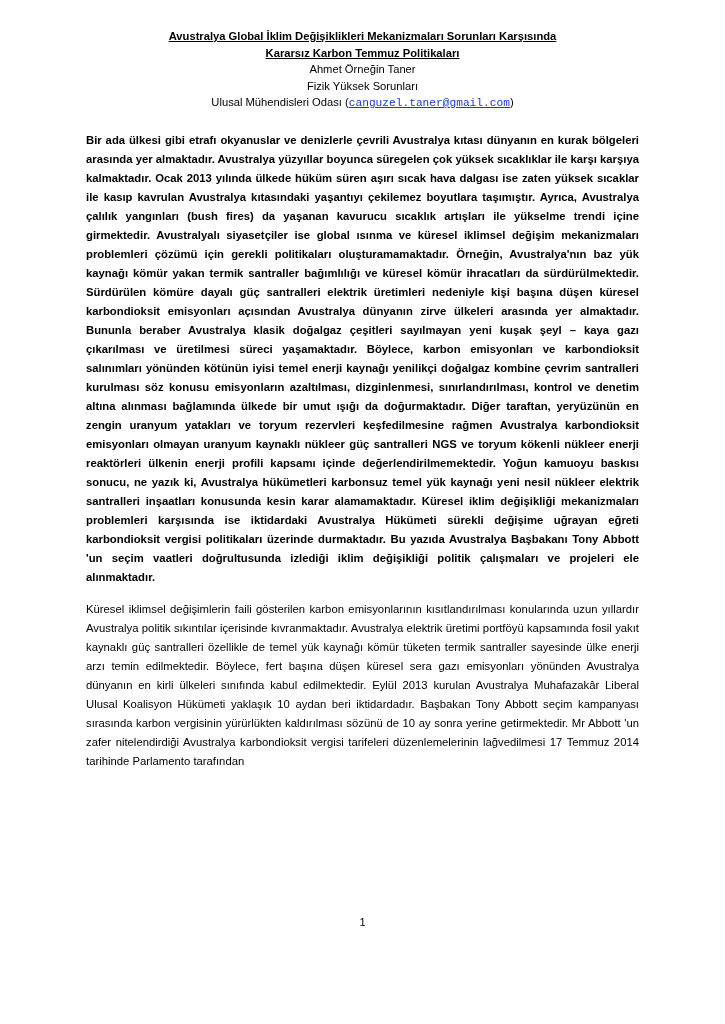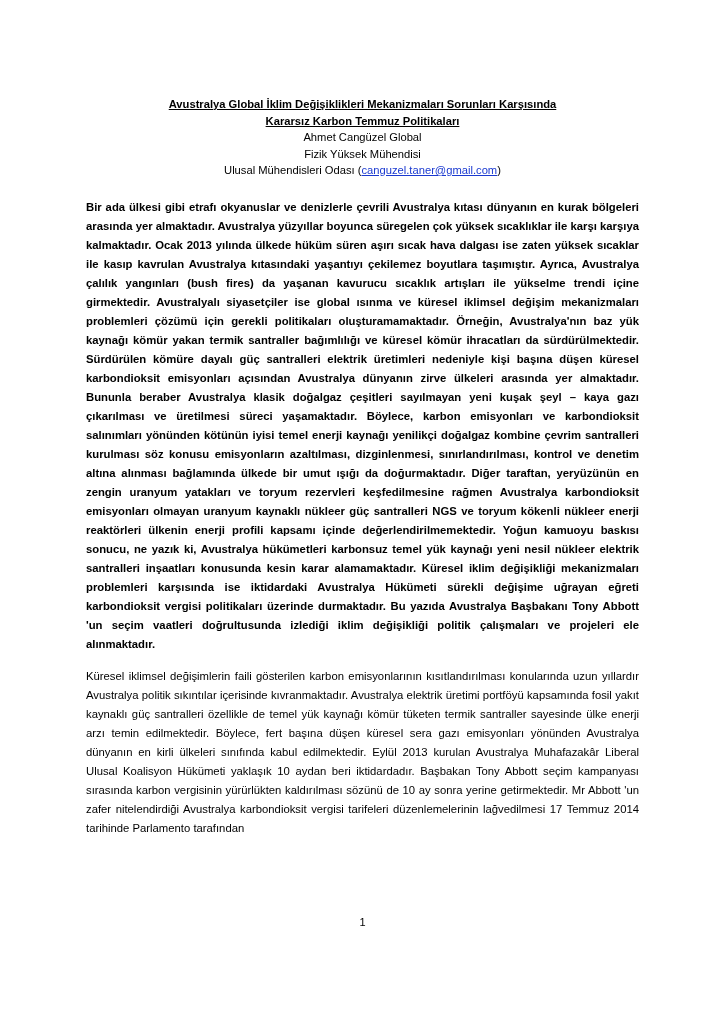--- a/index.html
+++ b/index.html
@@ -11,21 +11,21 @@
     height: 1024px;
     background: #ffffff;
     font-family: "Liberation Sans", sans-serif;
     color: #000000;
   }
   .page {
     position: relative;
     width: 725px;
     height: 1024px;
     box-sizing: border-box;
-    padding: 96px 86px 40px 86px;
+    padding: 28px 86px 40px 86px;
     background: #ffffff;
   }
   .title-block {
     text-align: center;
     font-size: 11.2px;
     line-height: 16.5px;
   }
   .doc-title {
     font-weight: bold;
     text-decoration: underline;
@@ -33,20 +33,21 @@
     line-height: 16.5px;
   }
   .author, .author-role, .author-org {
     font-size: 11.2px;
     line-height: 16.5px;
   }
   .author-org a,
   .email-link {
     color: #1a39d0;
     text-decoration: underline;
+    font-family: Liberation Mono, monospace;
   }
   .body-text {
     margin-top: 19px;
     font-size: 11.3px;
     line-height: 16.6px;
     text-align: justify;
   }
   p.para {
     margin: 0 0 13px 0;
     text-align: justify;
@@ -66,22 +67,22 @@
   }
 </style>
 </head>
 <body>
 
 <div class="page">
 
   <div class="title-block">
     <div class="doc-title">Avustralya Global İklim Değişiklikleri Mekanizmaları Sorunları Karşısında</div>
     <div class="doc-title">Kararsız Karbon Temmuz Politikaları</div>
-    <div class="author">Ahmet Cangüzel Global</div>
-    <div class="author-role">Fizik Yüksek Mühendisi</div>
+    <div class="author">Ahmet Örneğin Taner</div>
+    <div class="author-role">Fizik Yüksek Sorunları</div>
     <div class="author-org"><span>Ulusal Mühendisleri Odası (</span><a class="email-link" href="#">canguzel.taner@gmail.com</a><span>)</span></div>
   </div>
 
   <div class="body-text">
     <p class="para bold">Bir ada ülkesi gibi etrafı okyanuslar ve denizlerle çevrili Avustralya kıtası dünyanın en kurak bölgeleri arasında yer almaktadır. Avustralya yüzyıllar boyunca süregelen çok yüksek sıcaklıklar ile karşı karşıya kalmaktadır. Ocak 2013 yılında ülkede hüküm süren aşırı sıcak hava dalgası ise zaten yüksek sıcaklar ile kasıp kavrulan Avustralya kıtasındaki yaşantıyı çekilemez boyutlara taşımıştır. Ayrıca, Avustralya çalılık yangınları (bush fires) da yaşanan kavurucu sıcaklık artışları ile yükselme trendi içine girmektedir. Avustralyalı siyasetçiler ise global ısınma ve küresel iklimsel değişim mekanizmaları problemleri çözümü için gerekli politikaları oluşturamamaktadır. Örneğin, Avustralya'nın baz yük kaynağı kömür yakan termik santraller bağımlılığı ve küresel kömür ihracatları da sürdürülmektedir. Sürdürülen kömüre dayalı güç santralleri elektrik üretimleri nedeniyle kişi başına düşen küresel karbondioksit emisyonları açısından Avustralya dünyanın zirve ülkeleri arasında yer almaktadır. Bununla beraber Avustralya klasik doğalgaz çeşitleri sayılmayan yeni kuşak şeyl – kaya gazı çıkarılması ve üretilmesi süreci yaşamaktadır. Böylece, karbon emisyonları ve karbondioksit salınımları yönünden kötünün iyisi temel enerji kaynağı yenilikçi doğalgaz kombine çevrim santralleri kurulması söz konusu emisyonların azaltılması, dizginlenmesi, sınırlandırılması, kontrol ve denetim altına alınması bağlamında ülkede bir umut ışığı da doğurmaktadır. Diğer taraftan, yeryüzünün en zengin uranyum yatakları ve toryum rezervleri keşfedilmesine rağmen Avustralya karbondioksit emisyonları olmayan uranyum kaynaklı nükleer güç santralleri NGS ve toryum kökenli nükleer enerji reaktörleri ülkenin enerji profili kapsamı içinde değerlendirilmemektedir. Yoğun kamuoyu baskısı sonucu, ne yazık ki, Avustralya hükümetleri karbonsuz temel yük kaynağı yeni nesil nükleer elektrik santralleri inşaatları konusunda kesin karar alamamaktadır. Küresel iklim değişikliği mekanizmaları problemleri karşısında ise iktidardaki Avustralya Hükümeti sürekli değişime uğrayan eğreti karbondioksit vergisi politikaları üzerinde durmaktadır. Bu yazıda Avustralya Başbakanı Tony Abbott 'un seçim vaatleri doğrultusunda izlediği iklim değişikliği politik çalışmaları ve projeleri ele alınmaktadır.</p>
     <p class="para">Küresel iklimsel değişimlerin faili gösterilen karbon emisyonlarının kısıtlandırılması konularında uzun yıllardır Avustralya politik sıkıntılar içerisinde kıvranmaktadır. Avustralya elektrik üretimi portföyü kapsamında fosil yakıt kaynaklı güç santralleri özellikle de temel yük kaynağı kömür tüketen termik santraller sayesinde ülke enerji arzı temin edilmektedir. Böylece, fert başına düşen küresel sera gazı emisyonları yönünden Avustralya dünyanın en kirli ülkeleri sınıfında kabul edilmektedir. Eylül 2013 kurulan Avustralya Muhafazakâr Liberal Ulusal Koalisyon Hükümeti yaklaşık 10 aydan beri iktidardadır. Başbakan Tony Abbott seçim kampanyası sırasında karbon vergisinin yürürlükten kaldırılması sözünü de 10 ay sonra yerine getirmektedir. Mr Abbott 'un zafer nitelendirdiği Avustralya karbondioksit vergisi tarifeleri düzenlemelerinin lağvedilmesi 17 Temmuz 2014 tarihinde Parlamento tarafından</p>
   </div>
 
   <div class="page-number">1</div>
 </div>

